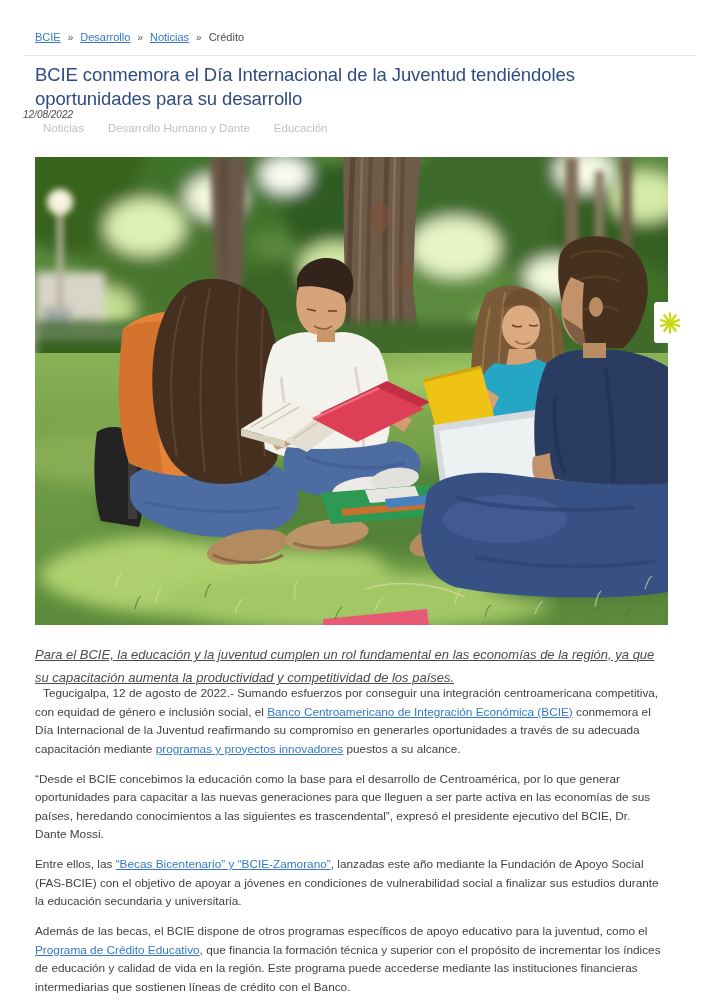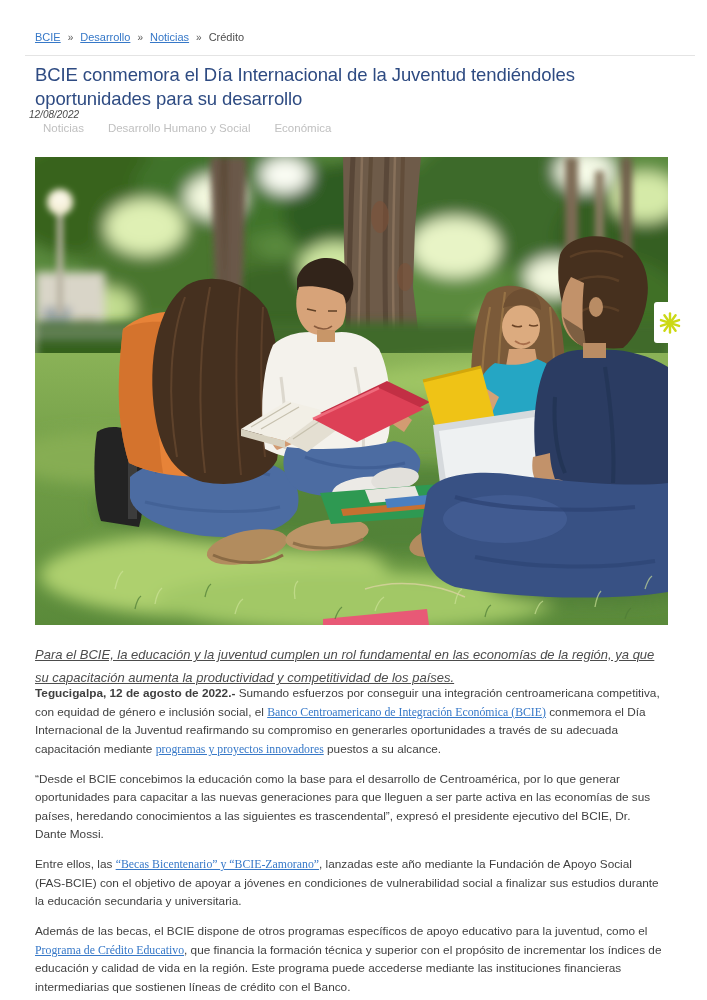--- a/index.html
+++ b/index.html
@@ -8,44 +8,44 @@
     font-family:"Liberation Sans",sans-serif;color:#3f3f3f;
     -webkit-font-smoothing:antialiased;
   }
   .breadcrumb{position:absolute;left:35px;top:31px;font-size:11px;color:#4d4d4d;}
   .breadcrumb a.bc-item{color:#3678c8;text-decoration:underline;}
   .breadcrumb .bc-sep{margin:0 7px;color:#555;font-size:10px;}
   .breadcrumb .current{color:#4d4d4d;}
   .divider{position:absolute;left:25px;right:12px;top:55px;border-top:1px solid #e4e4e4;}
   .title{position:absolute;left:35px;top:63px;width:634px;font-size:18.5px;line-height:1.3;
          color:#2e4b82;font-weight:400;letter-spacing:-0.1px;margin:0;}
-  .date{position:absolute;left:29px;top:109px;font-size:10px;font-style:italic;color:#4a4a4a;}
+  .date{position:absolute;left:23px;top:109px;font-size:10px;font-style:italic;color:#4a4a4a;}
   .tags{position:absolute;left:43px;top:122px;font-size:11.5px;color:#c0c0c0;display:flex;gap:24px;}
   .tags .tag{color:#c0c0c0;cursor:pointer;}
   .photo{position:absolute;left:35px;top:157px;width:633px;height:468px;overflow:hidden;background:#6f9446;}
   .widget-tab{position:absolute;left:654px;top:302px;width:48px;height:41px;background:#ffffff;
               border-radius:3px;display:flex;align-items:center;padding-left:4px;box-sizing:border-box;cursor:pointer;}
   .caption{position:absolute;left:35px;top:643px;width:630px;font-size:13px;font-style:italic;
            line-height:1.8;color:#4c4c4c;text-decoration:underline;}
   .article-body{position:absolute;left:35px;top:684px;width:628px;font-size:11.8px;line-height:1.58;color:#3f3f3f;}
   .article-body p.para{margin:0 0 11px 0;}
-  .article-body .bold{font-weight:bold;}
-  .article-body a.body-link{color:#3678c8;text-decoration:underline;cursor:pointer;font-family:Liberation Serif, serif;}
+  .article-body .bold{font-weight:normal;margin-left:8px;}
+  .article-body a.body-link{color:#3678c8;text-decoration:underline;cursor:pointer;}
 </style>
 </head>
 <body>
 
 <nav class="breadcrumb"><a class="bc-item" href="#">BCIE</a><span class="bc-sep">»</span><a class="bc-item" href="#">Desarrollo</a><span class="bc-sep">»</span><a class="bc-item" href="#">Noticias</a><span class="bc-sep">»</span><span class="bc-item current">Crédito</span></nav>
 <div class="divider"></div>
 <h1 class="title">BCIE conmemora el Día Internacional de la Juventud tendiéndoles oportunidades para su desarrollo</h1>
 <div class="date">12/08/2022</div>
 <div class="tags">
     <span class="tag">Noticias</span>
-    <span class="tag">Desarrollo Humano y Social</span>
-    <span class="tag">Económica</span>
+    <span class="tag">Desarrollo Humano y Dante</span>
+    <span class="tag">Educación</span>
   </div>
 
 <figure class="photo" style="margin:0;">
   <svg width="633" height="468" viewBox="0 0 633 468">
     <defs>
       <filter id="b8" x="-30%" y="-30%" width="160%" height="160%">
           <feGaussianBlur stdDeviation="8"></feGaussianBlur>
         </filter>
       <filter id="b5" x="-30%" y="-30%" width="160%" height="160%">
           <feGaussianBlur stdDeviation="5"></feGaussianBlur>

